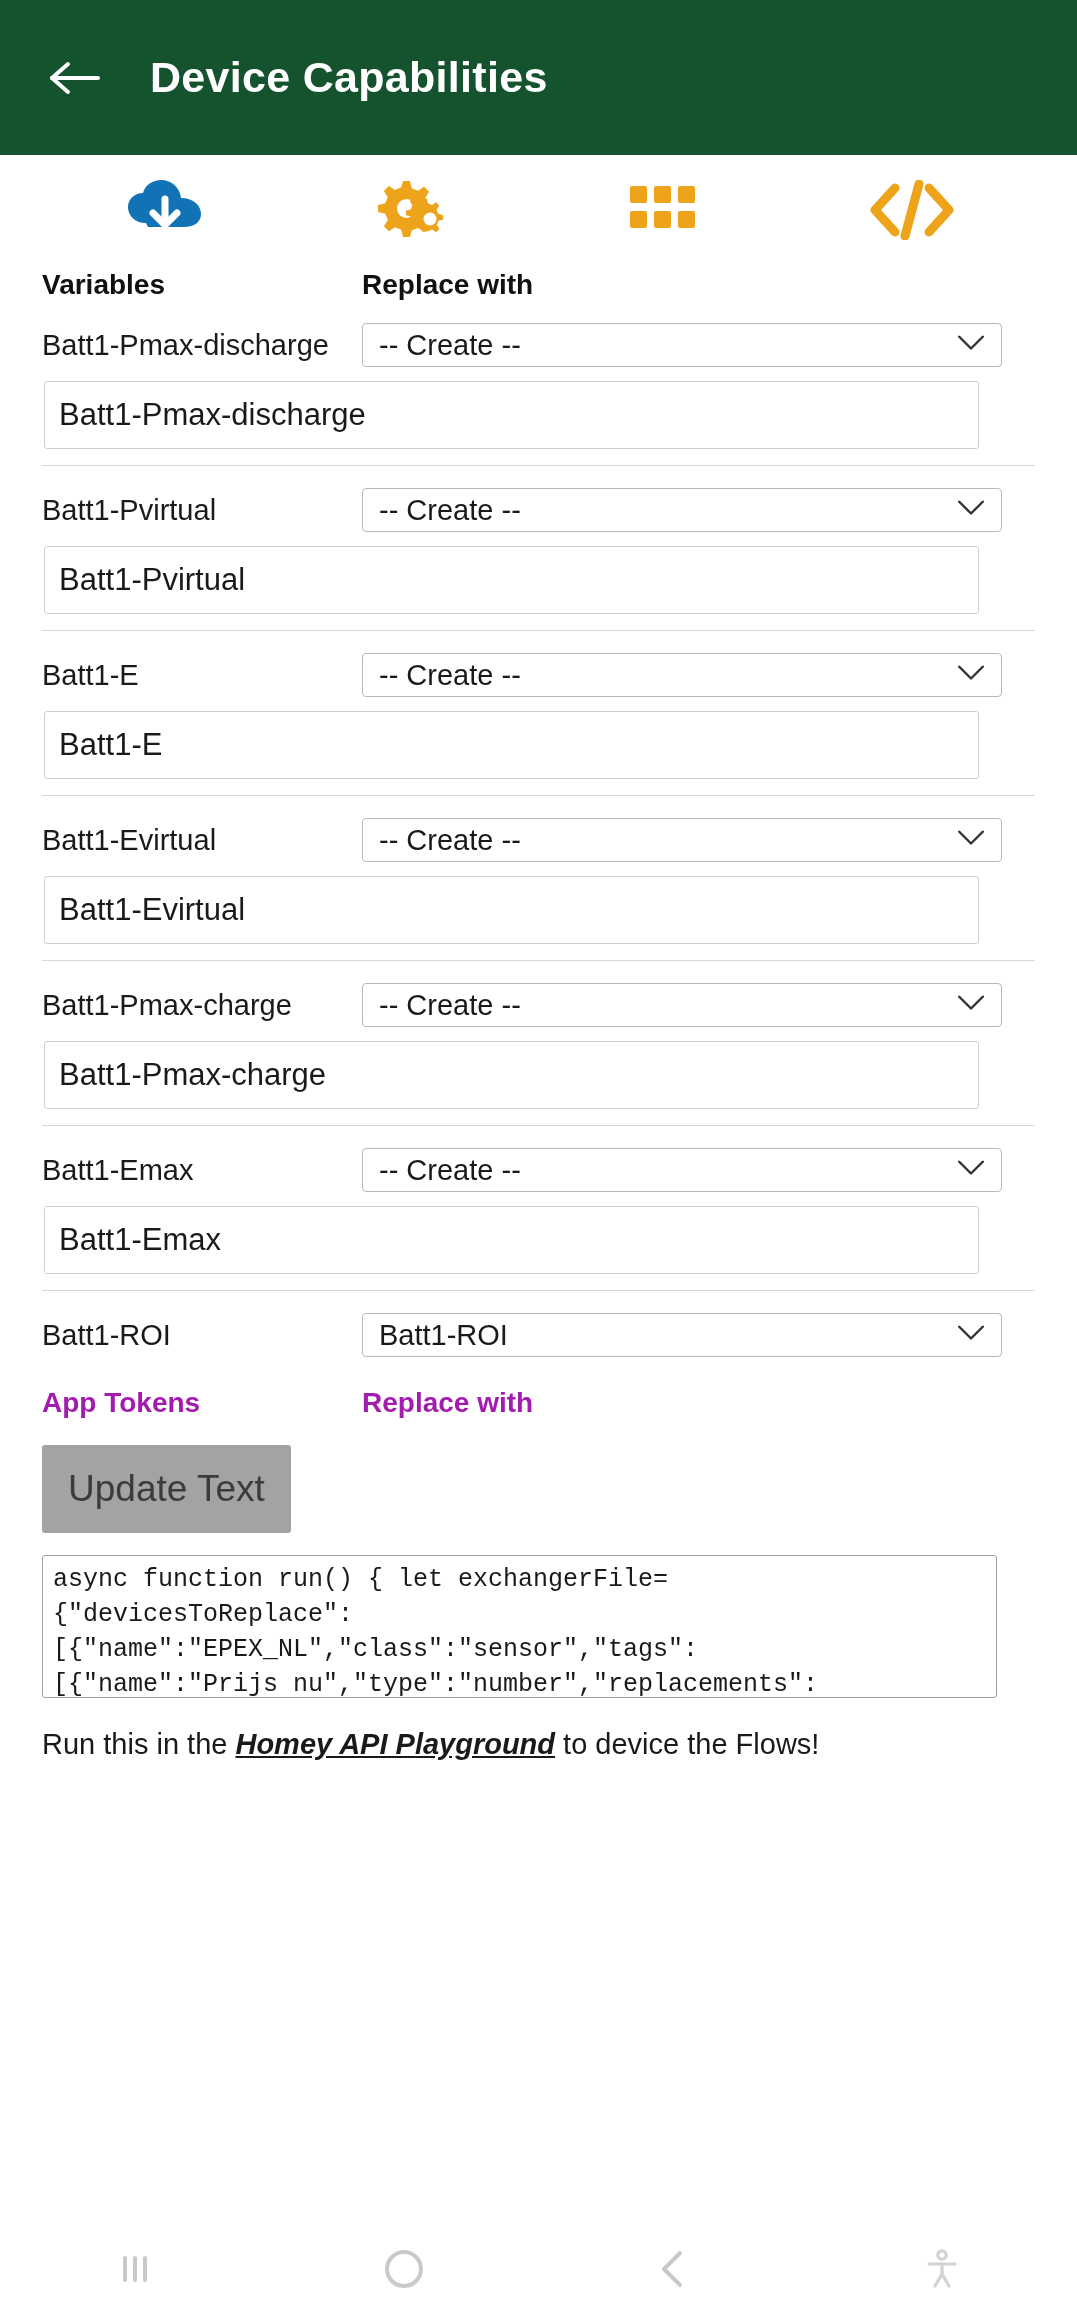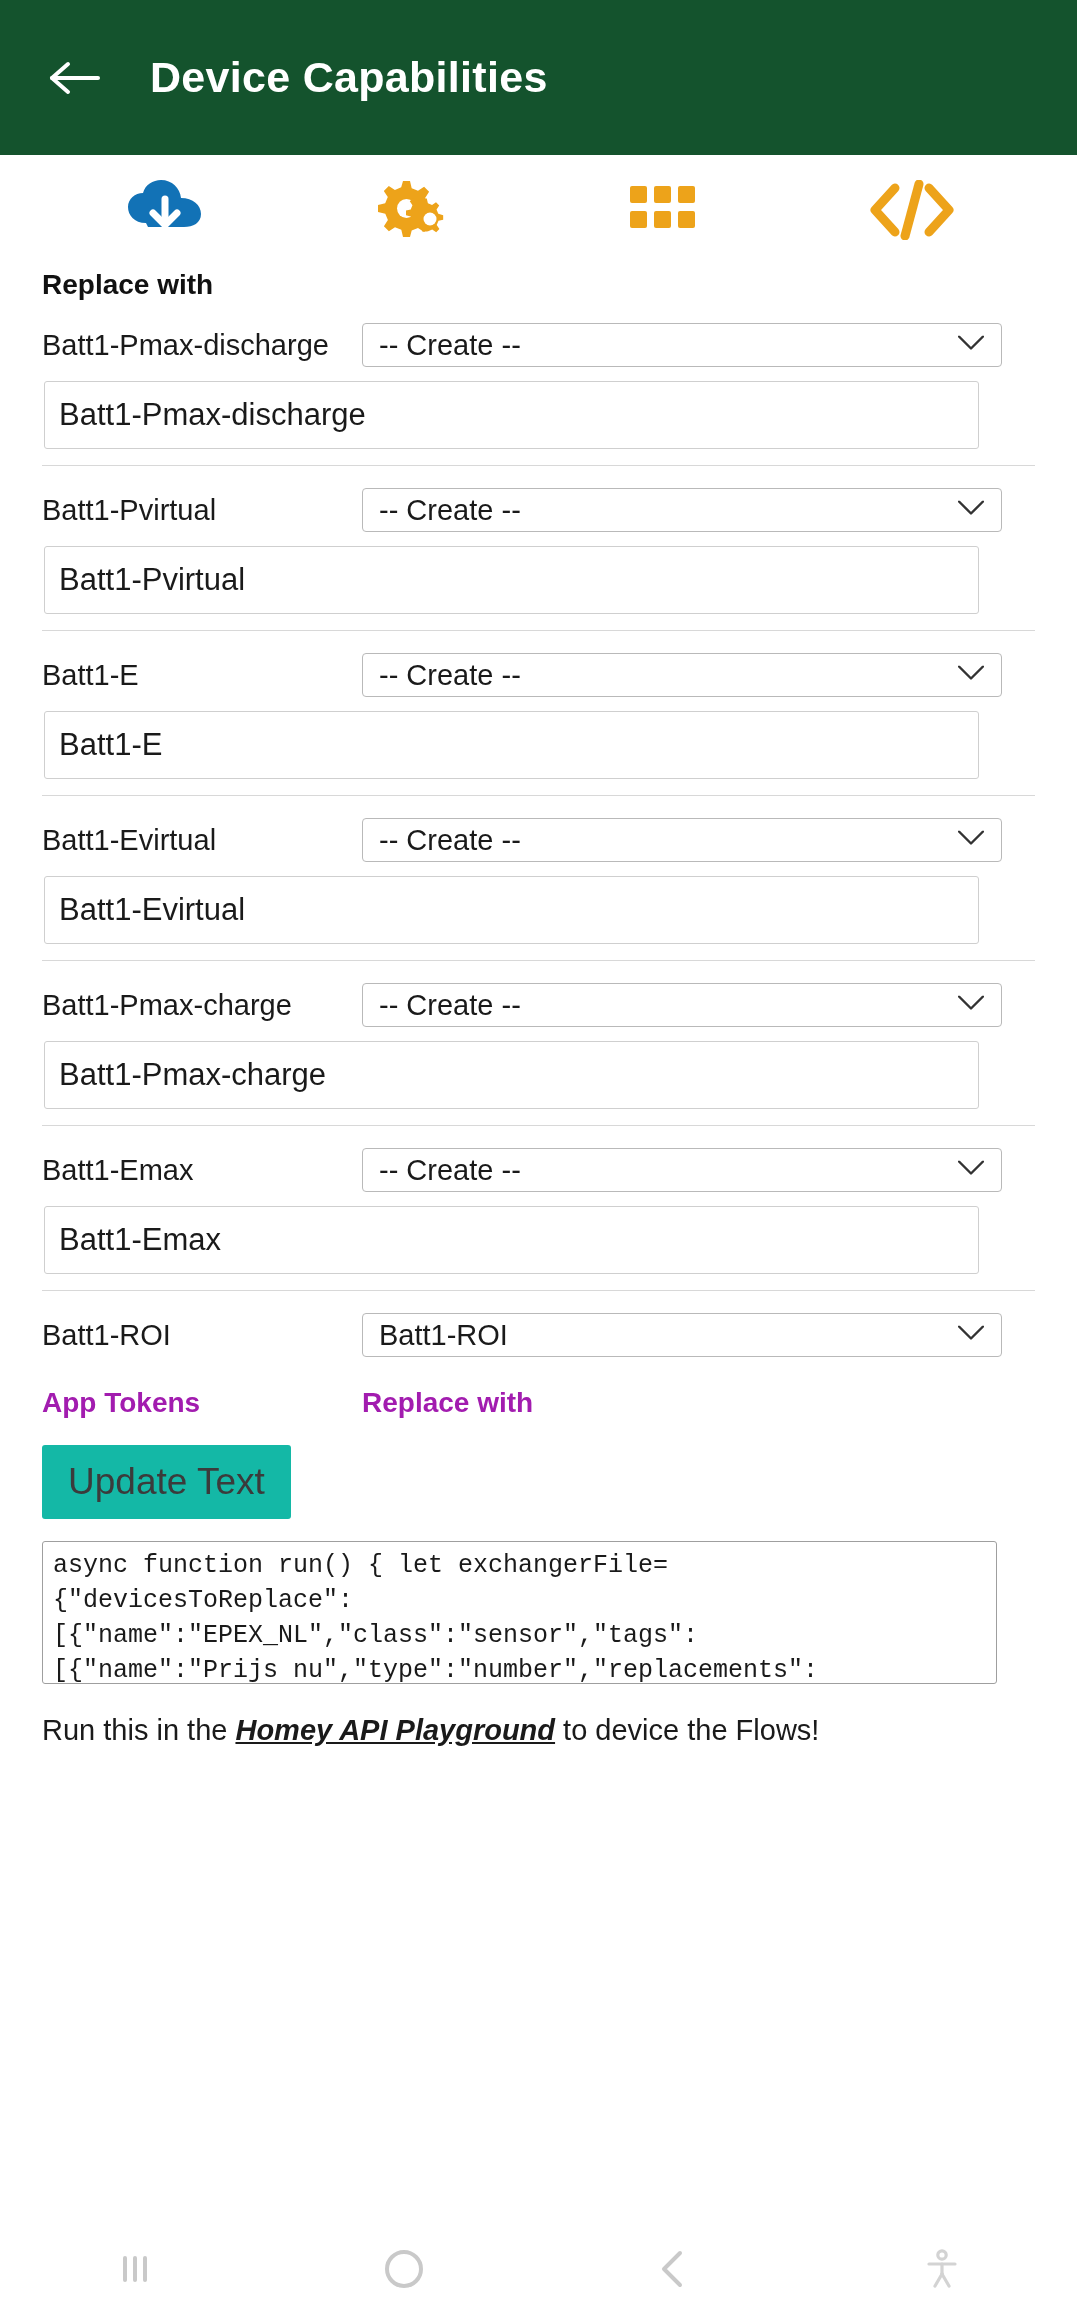--- a/index.html
+++ b/index.html
@@ -151,27 +151,27 @@
   .tokens-head .col-a,
   .tokens-head .col-b {
     font-size: 28px;
     font-weight: bold;
     color: #a21caf;
   }
 
   .update-btn {
     display: inline-block;
     margin-top: 26px;
-    background: #14b8a6;
+    background: #a3a3a3;
     border: none;
     border-radius: 3px;
     color: #3b3b3b;
     font-size: 37px;
     font-family: "Liberation Sans", sans-serif;
-    padding: 16px 26px;
+    padding: 23px 26px;
     cursor: pointer;
   }
 
   .code-box {
     margin-top: 22px;
     width: 955px;
     height: 143px;
     border: 1px solid #9f9f9f;
     border-radius: 3px;
     background: #ffffff;
@@ -273,20 +273,21 @@
       </g>
     </svg>
   </div>
 
 </div>
 
 <div class="content">
 
   <div class="clip-top">
     <div class="section-head">
+      <div class="col-a">Variables</div>
       <div class="col-b">Replace with</div>
     </div>
   </div>
 
   
   <div class="var-row">
     <div class="var-label">Batt1-Pmax-discharge</div>
     <div class="select-wrap">
       <select class="dropdown">
         <option>-- Create --</option>

